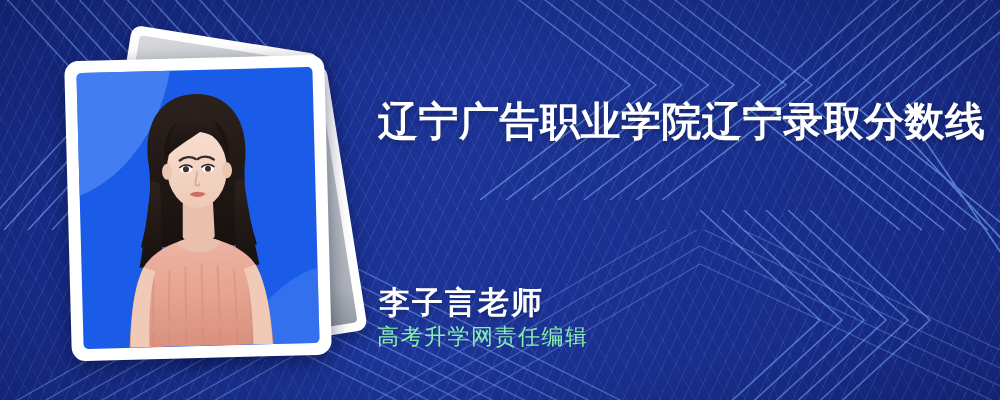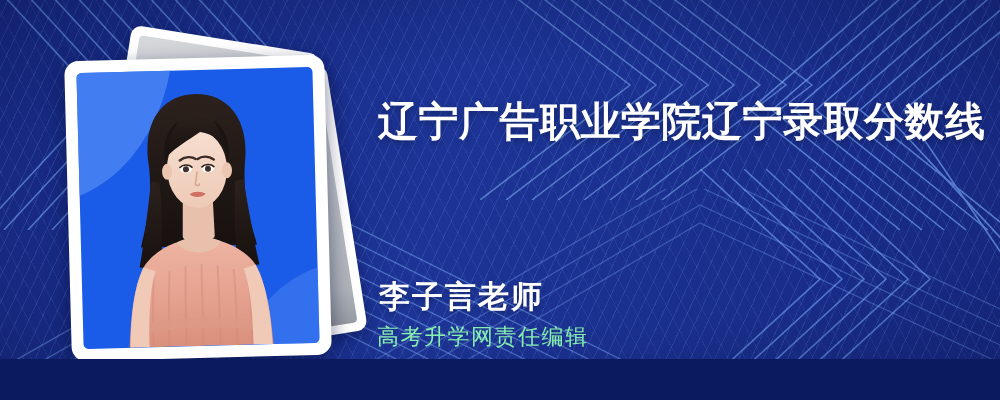--- a/index.html
+++ b/index.html
@@ -3,21 +3,21 @@
 <meta charset="utf-8">
 <style>
   html, body {
     margin: 0;
     padding: 0;
     background: #0b1a5e;
   }
   #banner {
     position: relative;
     width: 1000px;
-    height: 359px;
+    height: 400px;
     overflow: hidden;
     background: #1b2f8c;
     font-family: "Liberation Sans", "DejaVu Sans", sans-serif;
     user-select: none;
   }
 
   
   .bg-base {
     position: absolute;
     inset: 0;
@@ -180,21 +180,21 @@
     line-height: 1.15;
     font-weight: bold;
     color: #ffffff;
     letter-spacing: .5px;
     white-space: nowrap;
     text-shadow: 0 2px 6px rgba(0,0,0,.30);
   }
   .byline-name {
     position: absolute;
     left: 379px;
-    top: 276px;
+    top: 282px;
     font-size: 31px;
     font-weight: bold;
     color: #ffffff;
     letter-spacing: 2px;
     white-space: nowrap;
     text-shadow: 0 2px 5px rgba(0,0,0,.30);
   }
   .byline-role {
     position: absolute;
     left: 377px;

